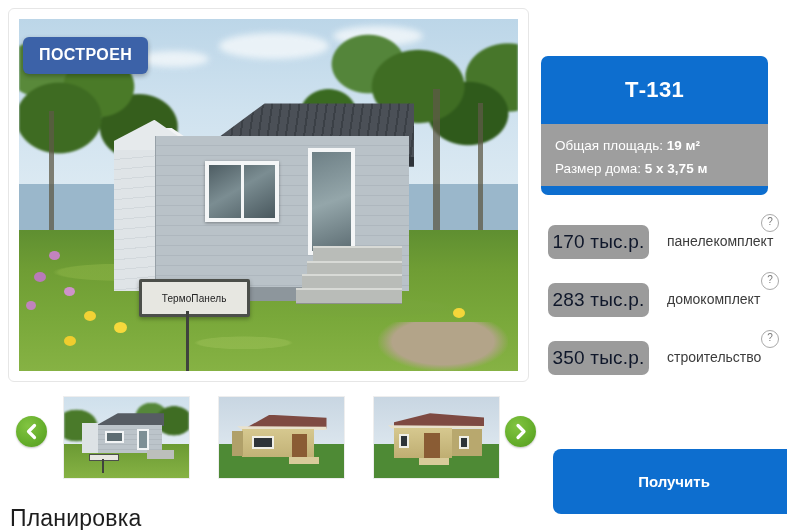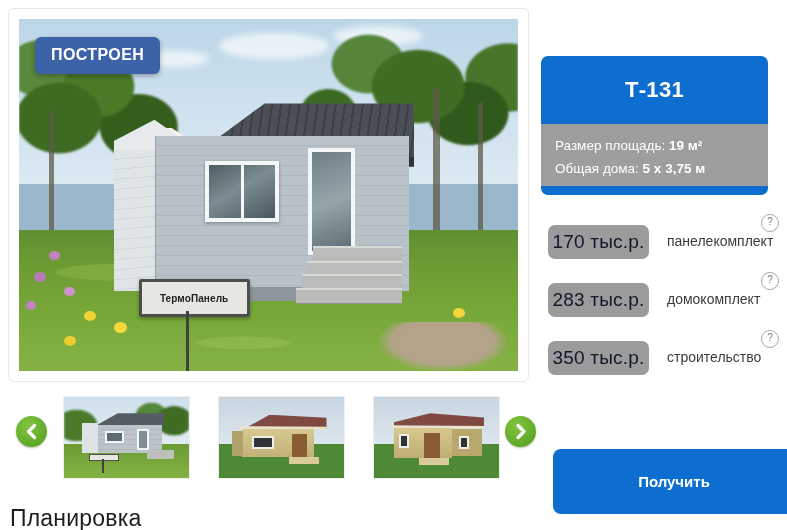--- a/index.html
+++ b/index.html
@@ -86,26 +86,26 @@
   .plinth{position:absolute;left:13%;top:90%;width:56%;height:7%;background:#8d969c;}
 
   
   .flw{position:absolute;border-radius:50%;}
   .sign{
     position:absolute;left:24%;top:74%;width:21%;height:9%;
     background:#e7e7e1;border:3px solid #4c4f4a;border-radius:2px;
     display:flex;align-items:center;justify-content:center;
     box-shadow:0 2px 4px rgba(0,0,0,.3);
   }
-  .sign span{font-size:10px;font-weight:bold;color:#232323;letter-spacing:.1px;white-space:nowrap;}
+  .sign span{font-size:10px;font-weight:normal;color:#232323;letter-spacing:.1px;white-space:nowrap;}
   .sign-post{position:absolute;left:33.5%;top:83%;width:3px;height:17%;background:#3f423d;}
 
   
   .badge-built{
-    position:absolute;left:26px;top:28px;z-index:5;
+    position:absolute;left:14px;top:28px;z-index:5;
     background:#3c62a8;color:#fff;border-radius:6px;
     padding:9px 16px 10px;font-size:16px;font-weight:bold;letter-spacing:.4px;
     box-shadow:0 2px 5px rgba(0,0,0,.3);
   }
 
   
   .thumbs{position:absolute;left:8px;top:390px;width:521px;height:96px;}
   .arrow{
     position:absolute;top:26px;width:31px;height:31px;border-radius:50%;
     background:radial-gradient(circle at 38% 32%,#82c441 0%,#65ae2b 58%,#55981f 100%);
@@ -291,25 +291,25 @@
   </div>
 
   <div class="section-title">Планировка</div>
 
   <div class="right">
 
     <div class="spec-card">
       <div class="spec-head">Т-131</div>
       <div class="spec-body">
         <div class="spec-row">
-          <span>Размер площадь:</span>
+          <span>Общая площадь:</span>
           <b>19 м²</b>
         </div>
         <div class="spec-row">
-          <span>Общая дома:</span>
+          <span>Размер дома:</span>
           <b>5 x 3,75 м</b>
         </div>
       </div>
       <div class="spec-foot"></div>
     </div>
 
     <div class="prices">
 
       <div class="price-row">
         <div class="qmark">?</div>

